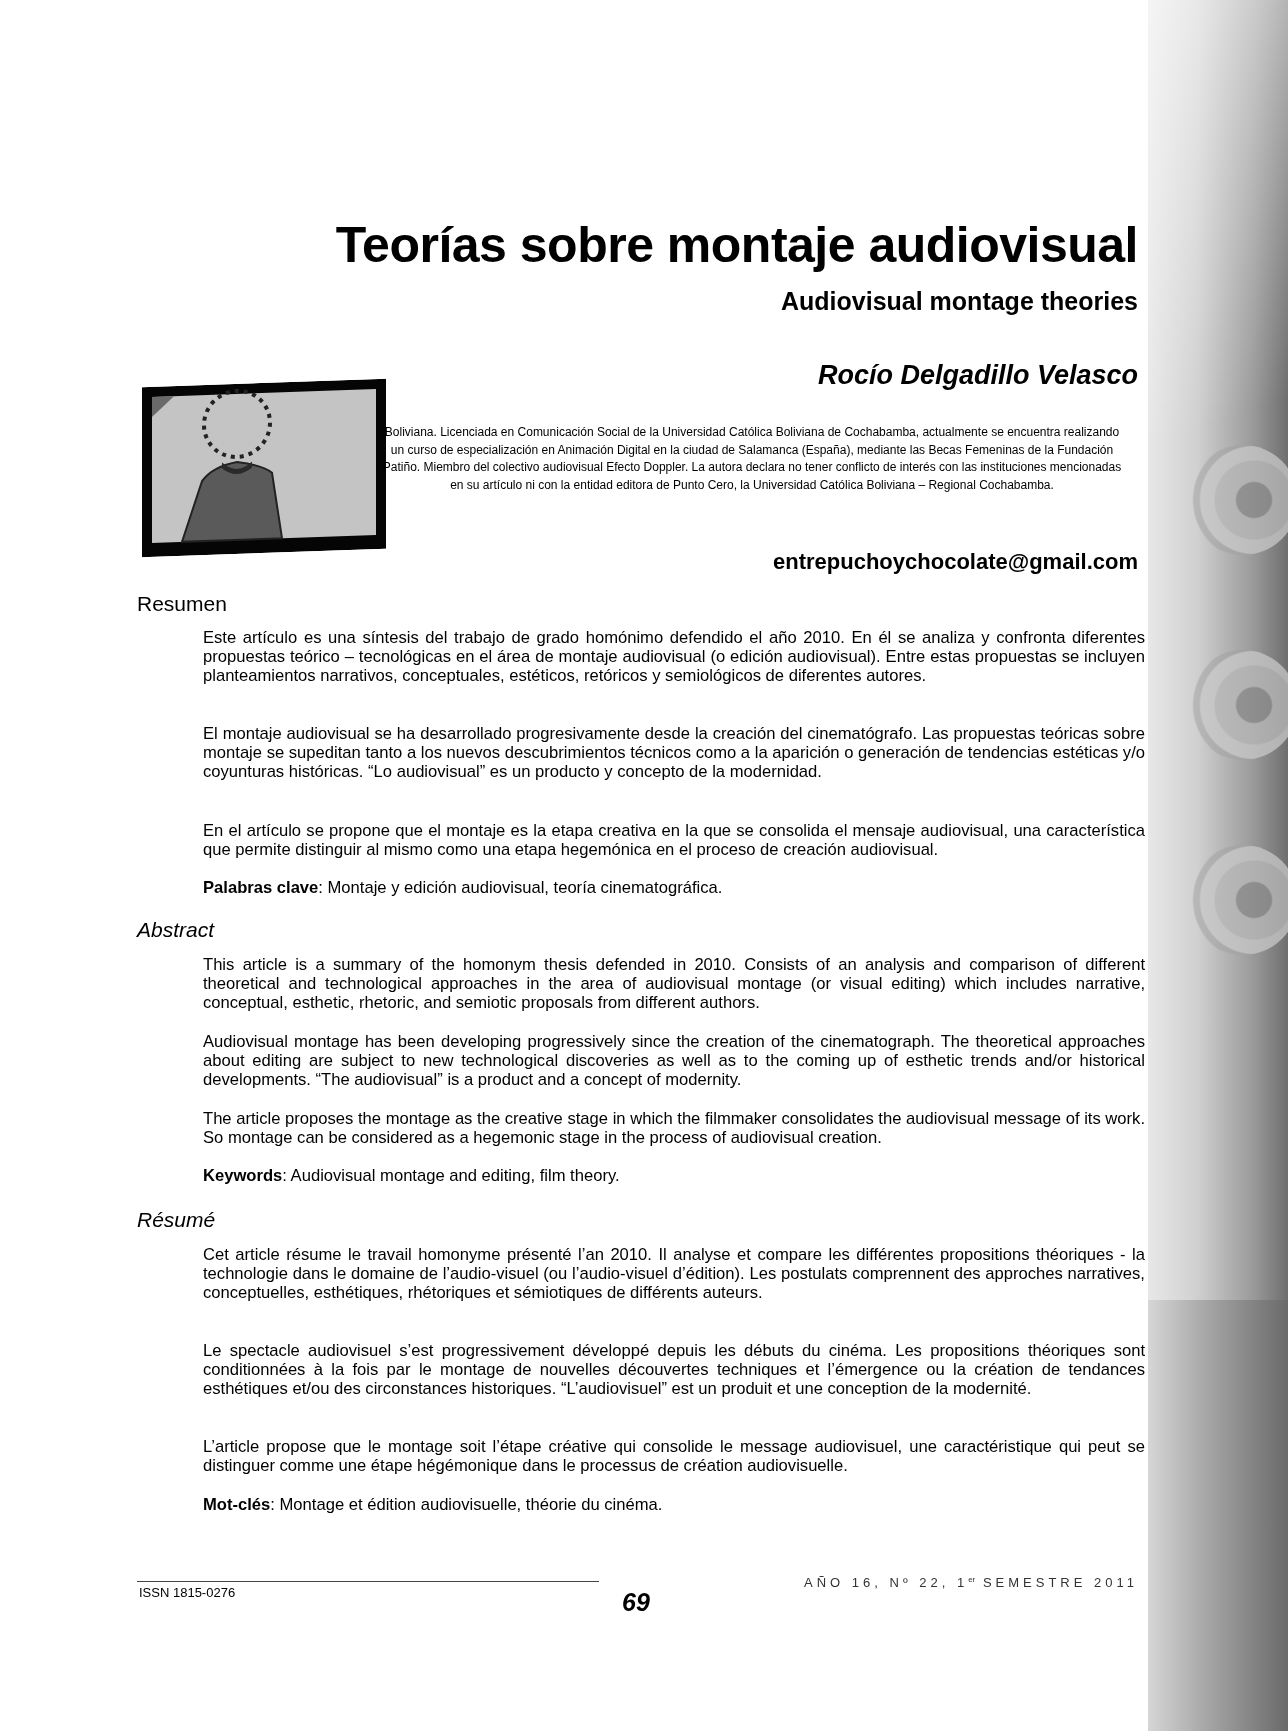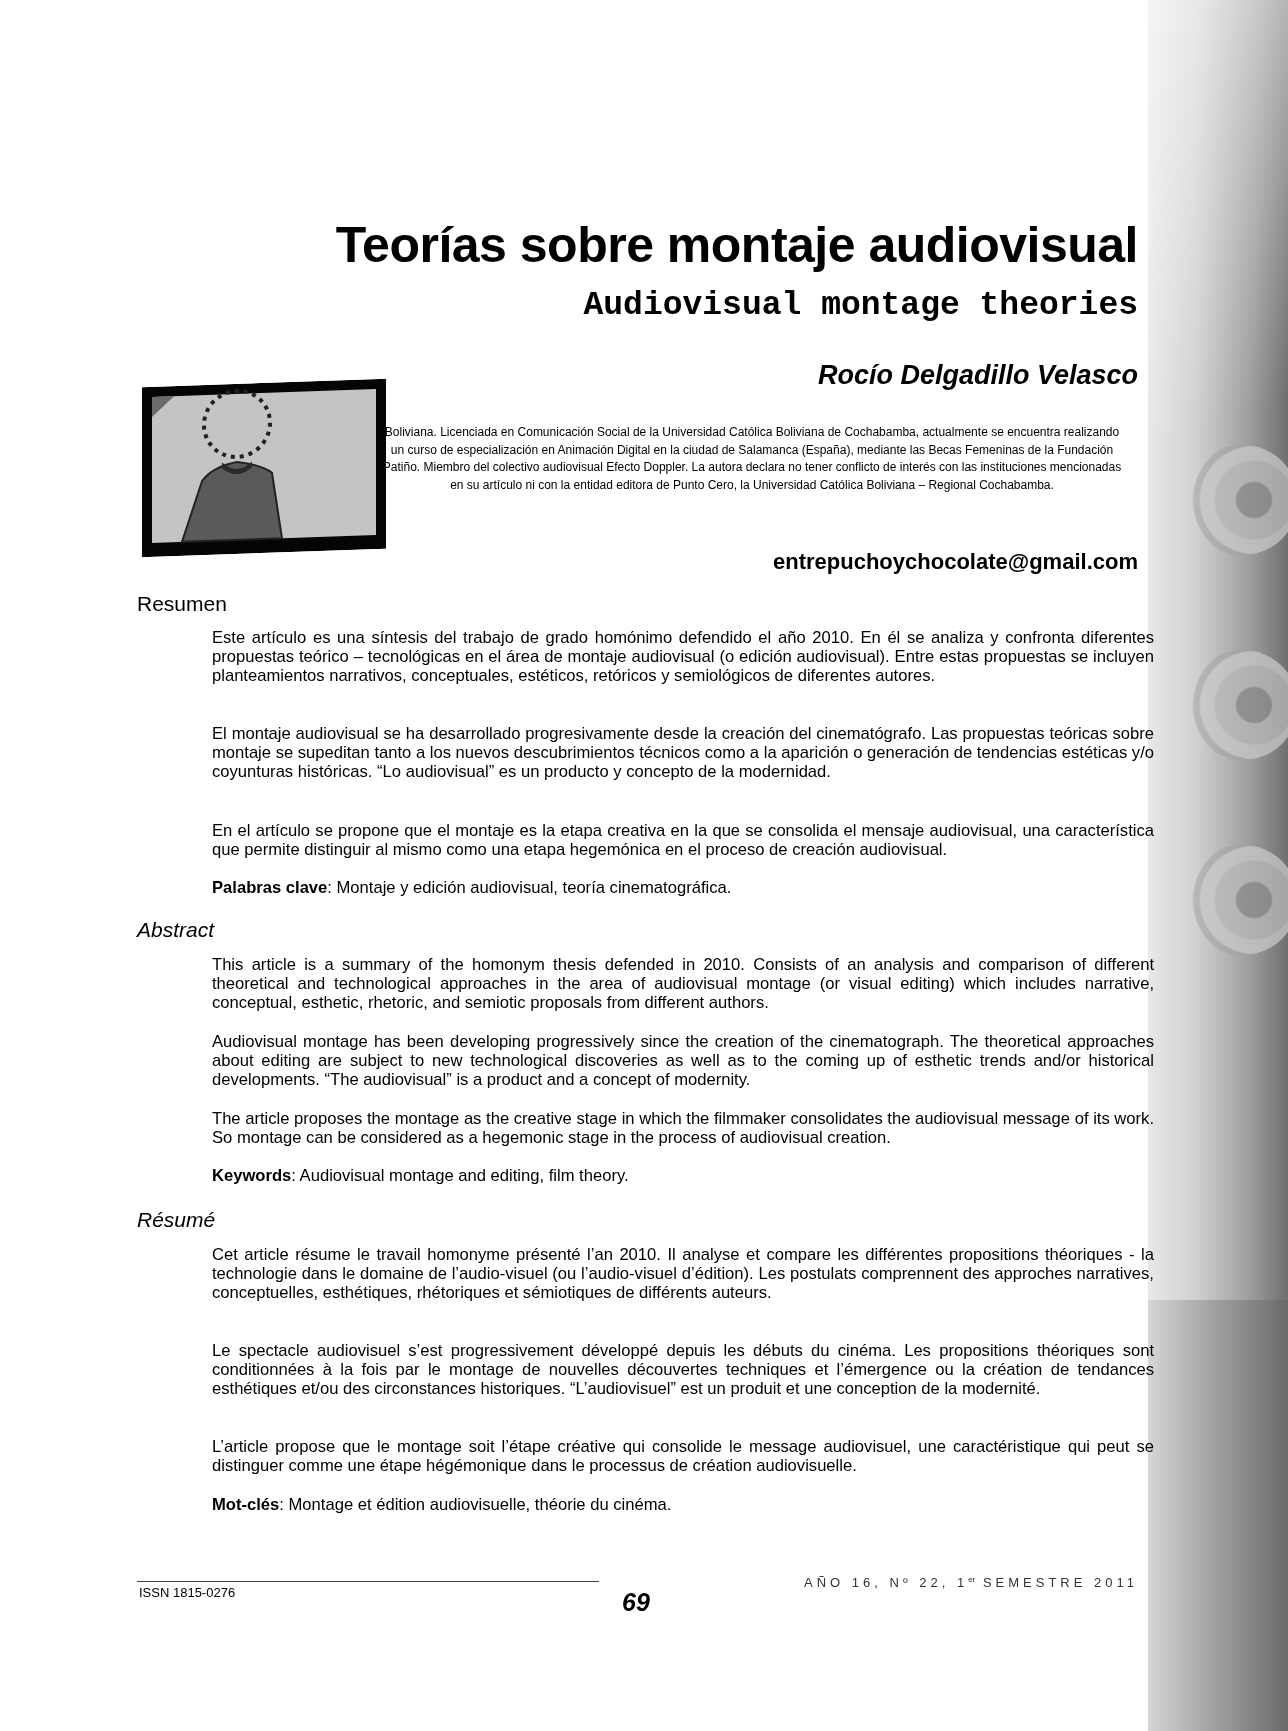--- a/index.html
+++ b/index.html
@@ -25,21 +25,21 @@
     position:absolute; left:0; top:1300px; width:140px; height:431px;
     background:linear-gradient(90deg,#d6d6d6 0%,#a8a8a8 40%,#6a6a6a 100%);
   }
 
   .title {
     position:absolute; right:134px; top:200px; margin:16px;
     font-size:50px; font-weight:bold; letter-spacing:-0.5px; white-space:nowrap;
   }
   .subtitle {
     position:absolute; right:150px; top:287px; margin:0;
-    font-size:33px; font-weight:bold; white-space:nowrap;font-family:Liberation Mono, monospace;
+    font-size:25px; font-weight:bold; white-space:nowrap;
   }
   .author {
     position:absolute; right:150px; top:360px; margin:0;
     font-size:27px; font-weight:bold; font-style:italic; white-space:nowrap;
   }
   .bio {
     position:absolute; right:150px; top:408px; width:740px; margin:16px;
     font-size:12px; line-height:17.5px; text-align:center;
   }
   .email {
@@ -51,21 +51,21 @@
     position:absolute; left:142px; top:383px; width:244px; height:170px;
     transform:skewY(-2deg);
   }
 
   .section-head {
     position:absolute; left:137px; margin:0;
     font-size:21px; font-weight:normal;
   }
   .section-head.it { font-style:italic; }
   .para {
-    position:absolute; left:212px; width:942px; margin:0;
+    position:absolute; left:203px; width:942px; margin:0;
     font-size:16.6px; line-height:19.2px; text-align:justify;
   }
   .para b { font-weight:bold; }
 
   .footer-rule {
     position:absolute; left:137px; top:1581px; width:462px; height:0;
     border-top:1.5px solid #444;
   }
   .issn { position:absolute; left:139px; top:1585px; font-size:13px; }
   .pagenum { position:absolute; left:622px; top:1588px; font-size:25px; font-weight:bold;font-style:italic; }

